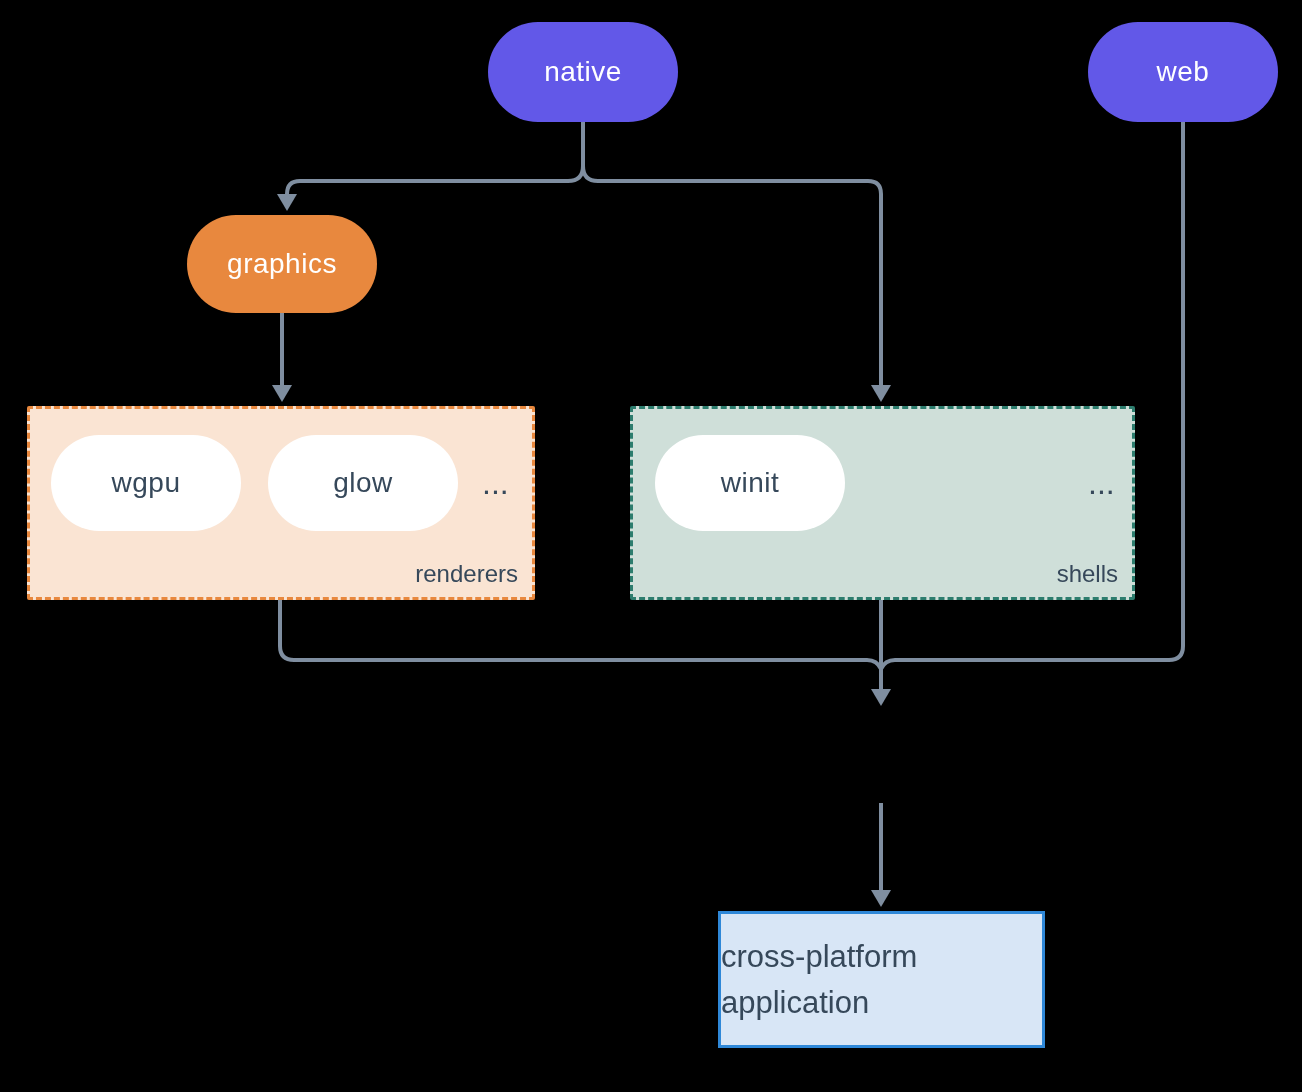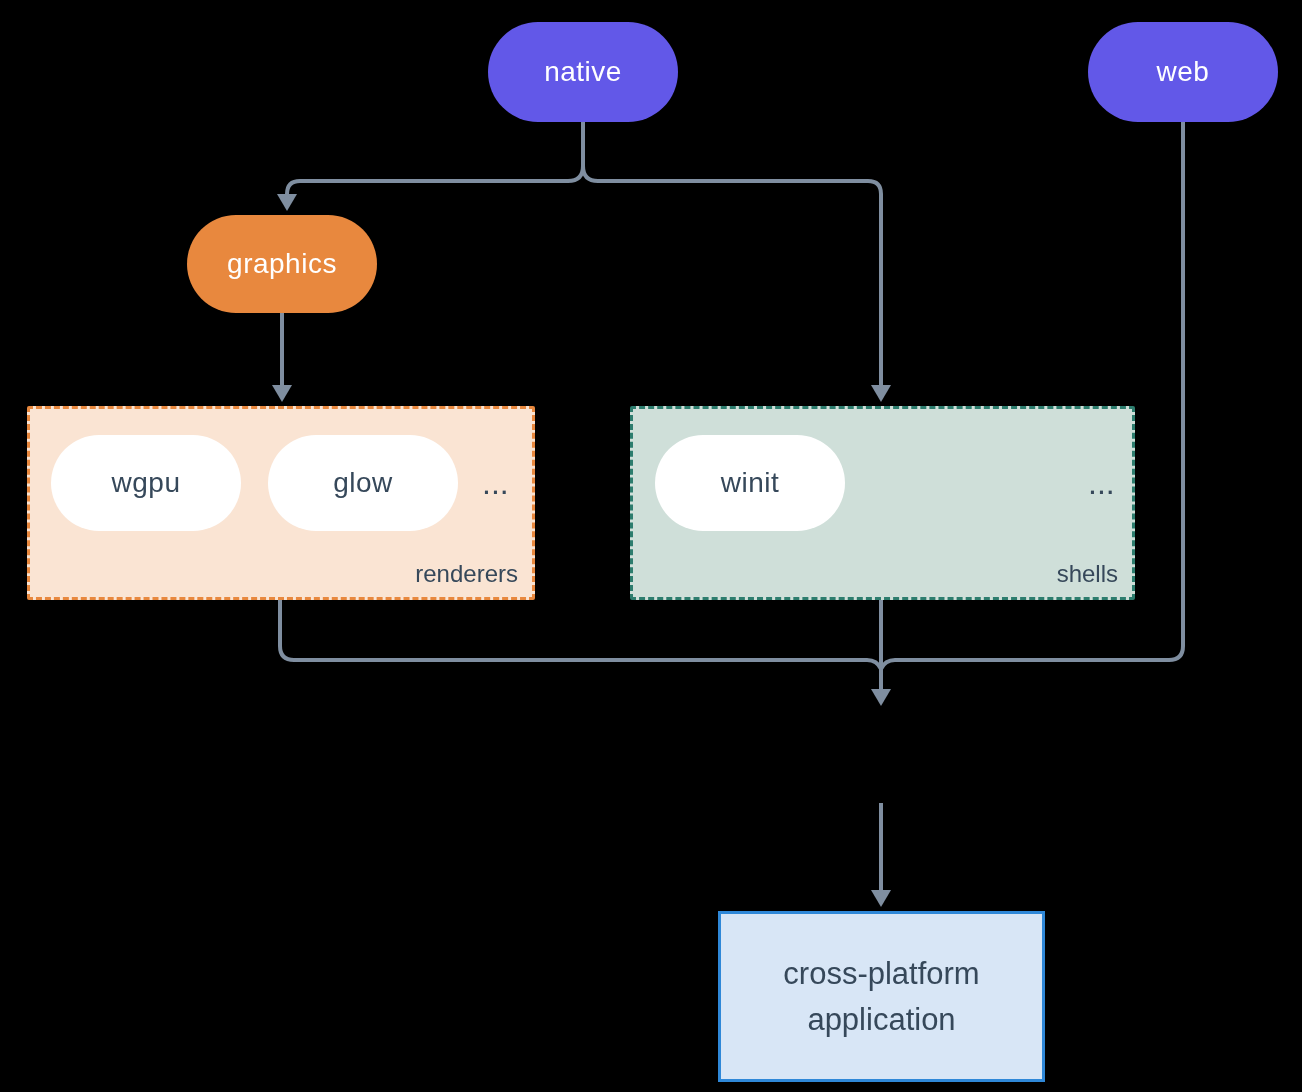--- a/index.html
+++ b/index.html
@@ -80,26 +80,25 @@
     height: 96px;
     display: flex;
     align-items: center;
     font-size: 32px;
     color: var(--dark_text);
     z-index: 2;
   }
   .app-box {
     position: absolute;
     left: 718px; top: 911px;
-    width: 327px; height: 171px;
+    width: 327px; height: 137px;
     background: var(--app_fill);
     border: 3px solid var(--app_border);
     display: flex;
     flex-direction: column;
-    align-items: center;
     justify-content: center;
     gap: 10px;
     font-size: 31px;
     color: var(--dark_text);
     z-index: 2;
   }
 </style>
 </head>
 <body>
 

